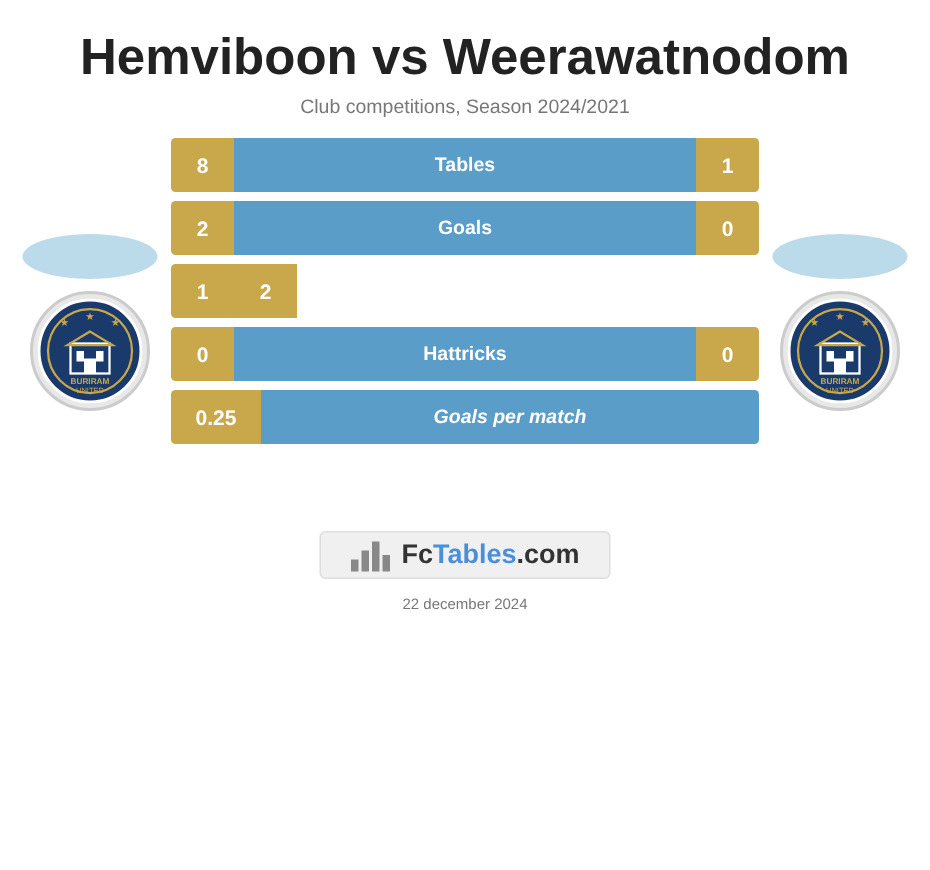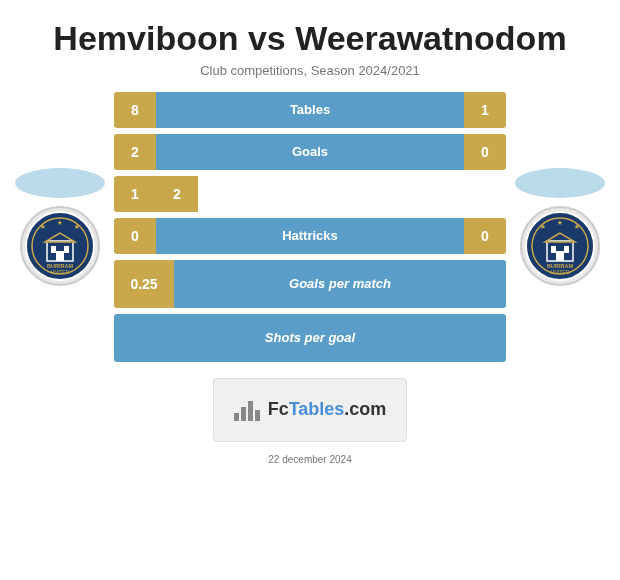--- a/index.html
+++ b/index.html
@@ -119,21 +119,21 @@
       display: flex;
       align-items: center;
       justify-content: center;
       padding: 0 8px;
     }
 
     
     .stat-row-single {
       display: flex;
       align-items: center;
-      height: 48px;
+      height: 36px;
       border-radius: 3px;
       overflow: hidden;
     }
 
     .stat-row-single .stat-left-val {
       min-width: 60px;
     }
 
     .stat-row-single .stat-bar {
       border-radius: 0;
@@ -144,21 +144,21 @@
       margin-top: 16px;
       display: flex;
       align-items: center;
       justify-content: center;
     }
 
     .fctables-logo {
       background: #f0f0f0;
       border: 1px solid #ddd;
       border-radius: 4px;
-      padding: 20px 20px;
+      padding: 4px 20px;
       display: flex;
       align-items: center;
       gap: 8px;
     }
 
     .fctables-logo .chart-icon {
       display: flex;
       align-items: flex-end;
       gap: 2px;
       height: 22px;
@@ -254,21 +254,20 @@
       <div class="stat-bar">Hattricks</div>
       <div class="stat-right-val">0</div>
     </div>
 
     <div class="stat-row-single">
       <div class="stat-left-val">0.25</div>
       <div class="stat-bar">Goals per match</div>
     </div>
 
     <div class="stat-row-single">
-      <div class="stat-bar">Shots per goal</div>
     </div>
 
   </div>
 
   <div class="badge-right">
     <div class="oval-right" style="margin-bottom:8px;"></div>
     <div class="team-logo">
       <svg viewBox="0 0 70 70" xmlns="http://www.w3.org/2000/svg">
         <circle cx="35" cy="35" r="34" fill="#1a3a6b" stroke="#fff" stroke-width="2"></circle>
         <circle cx="35" cy="35" r="28" fill="none" stroke="#c8a84b" stroke-width="1.5"></circle>

